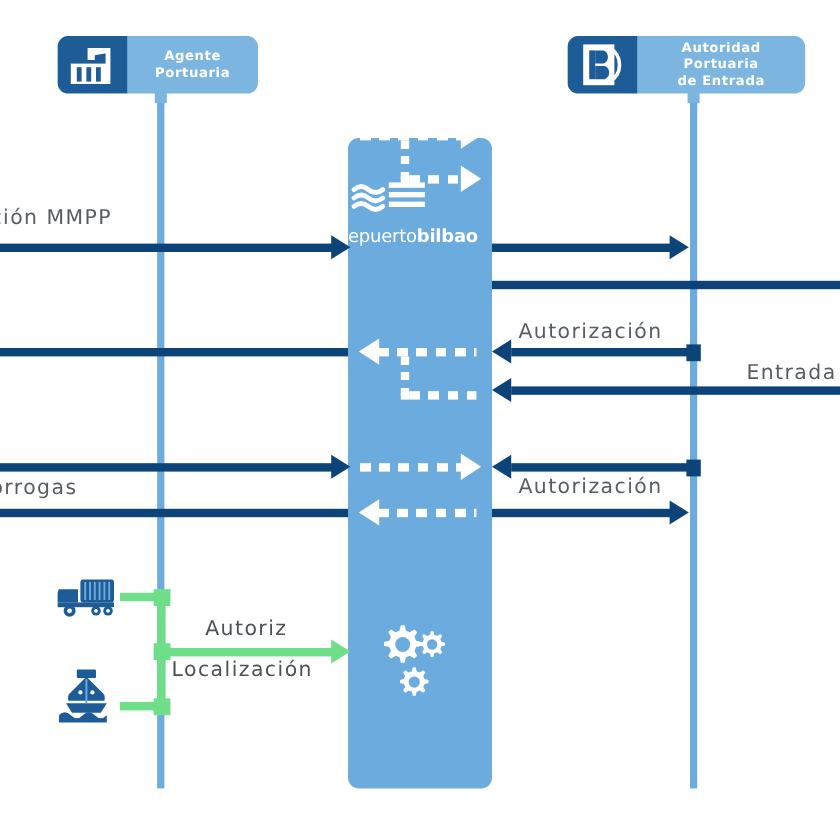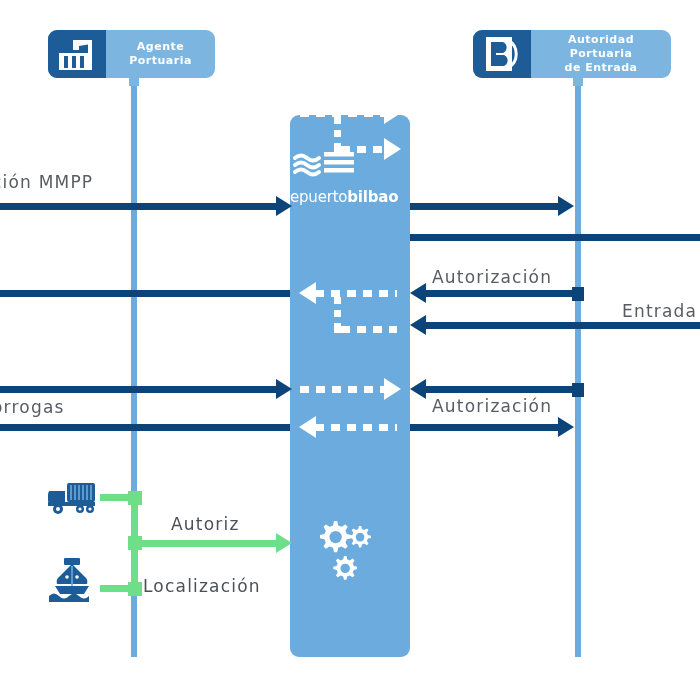--- a/index.html
+++ b/index.html
@@ -266,15 +266,15 @@
   <div class="gline" style="left:100px;top:585px;width:38px;"></div>
   <div class="gnode" style="left:128px;top:582px;"></div>
 
   <div class="gvline" style="left:131px;top:494px;height:95px;"></div>
   <div class="gnode" style="left:128px;top:536px;"></div>
 
   <div class="gline" style="left:131px;top:540px;width:147px;"></div>
   <div class="arrow gright" style="left:276px;top:533px;"></div>
 
   <div class="label green" style="left:171px;top:514px;">Autoriz</div>
-  <div class="label green" style="left:143px;top:548px;margin-top:28px;">Localización</div>
+  <div class="label green" style="left:143px;top:548px;">Localización</div>
 
 </div>
 
 </body></html>

